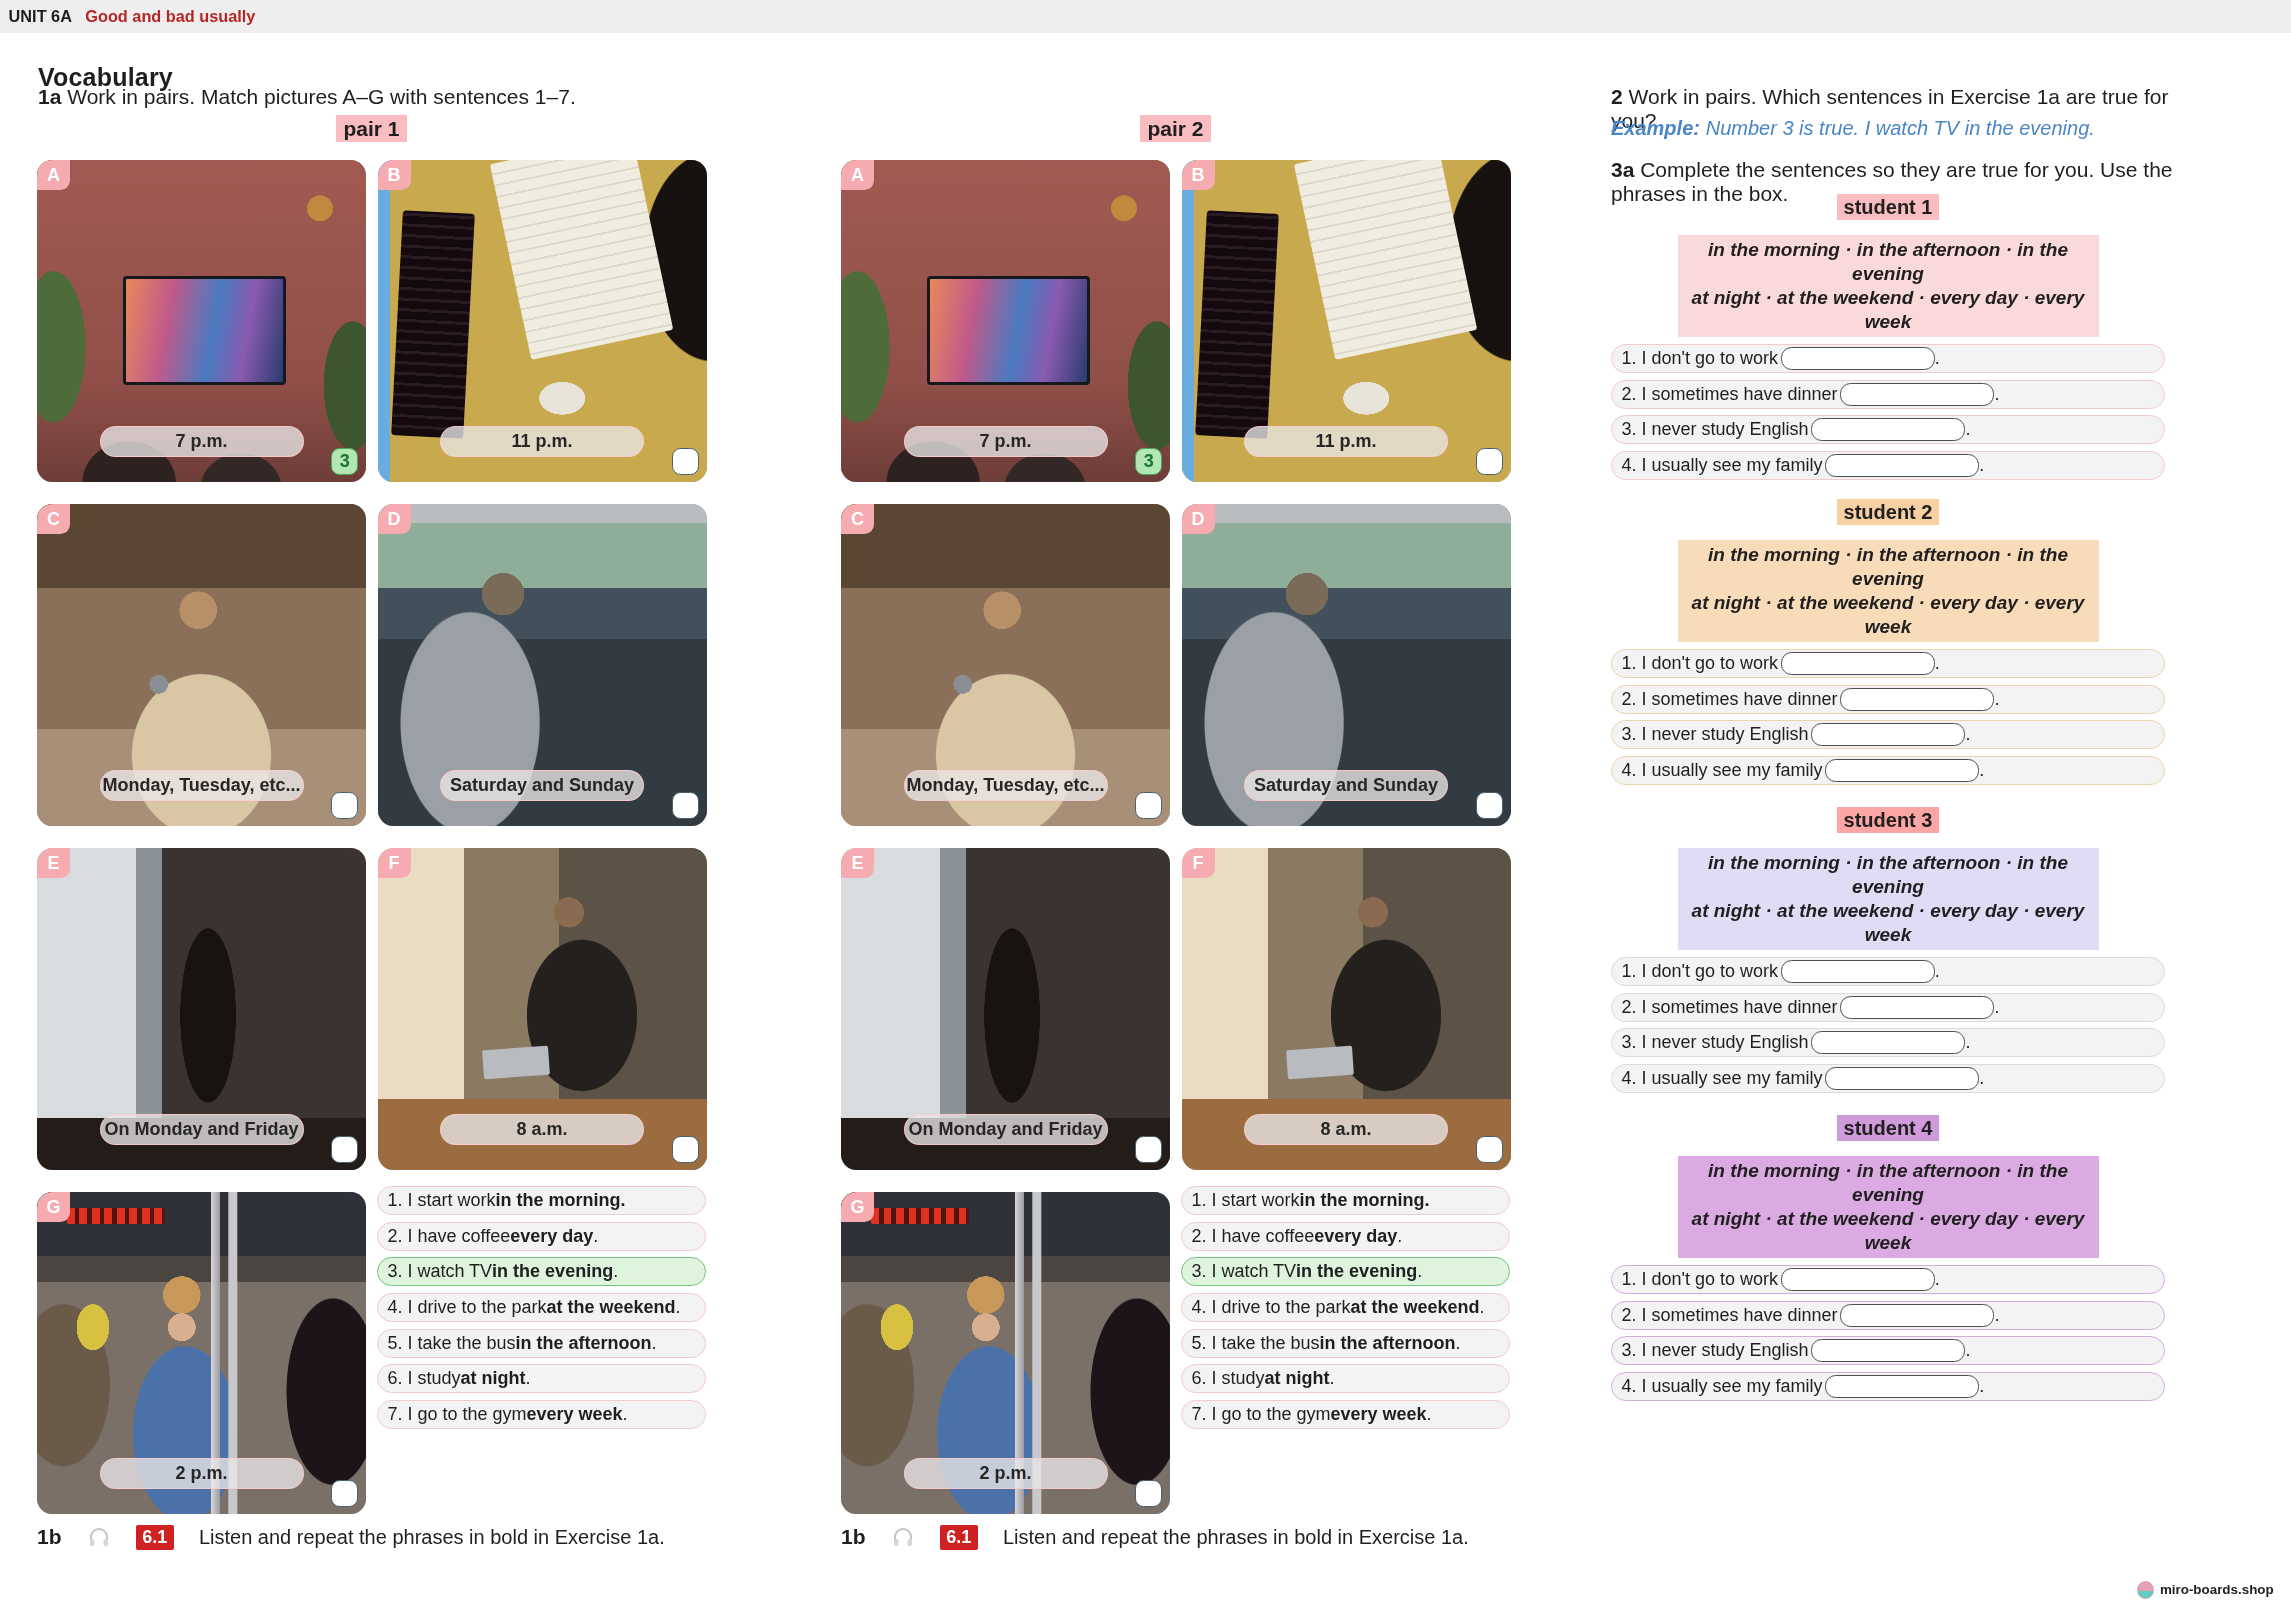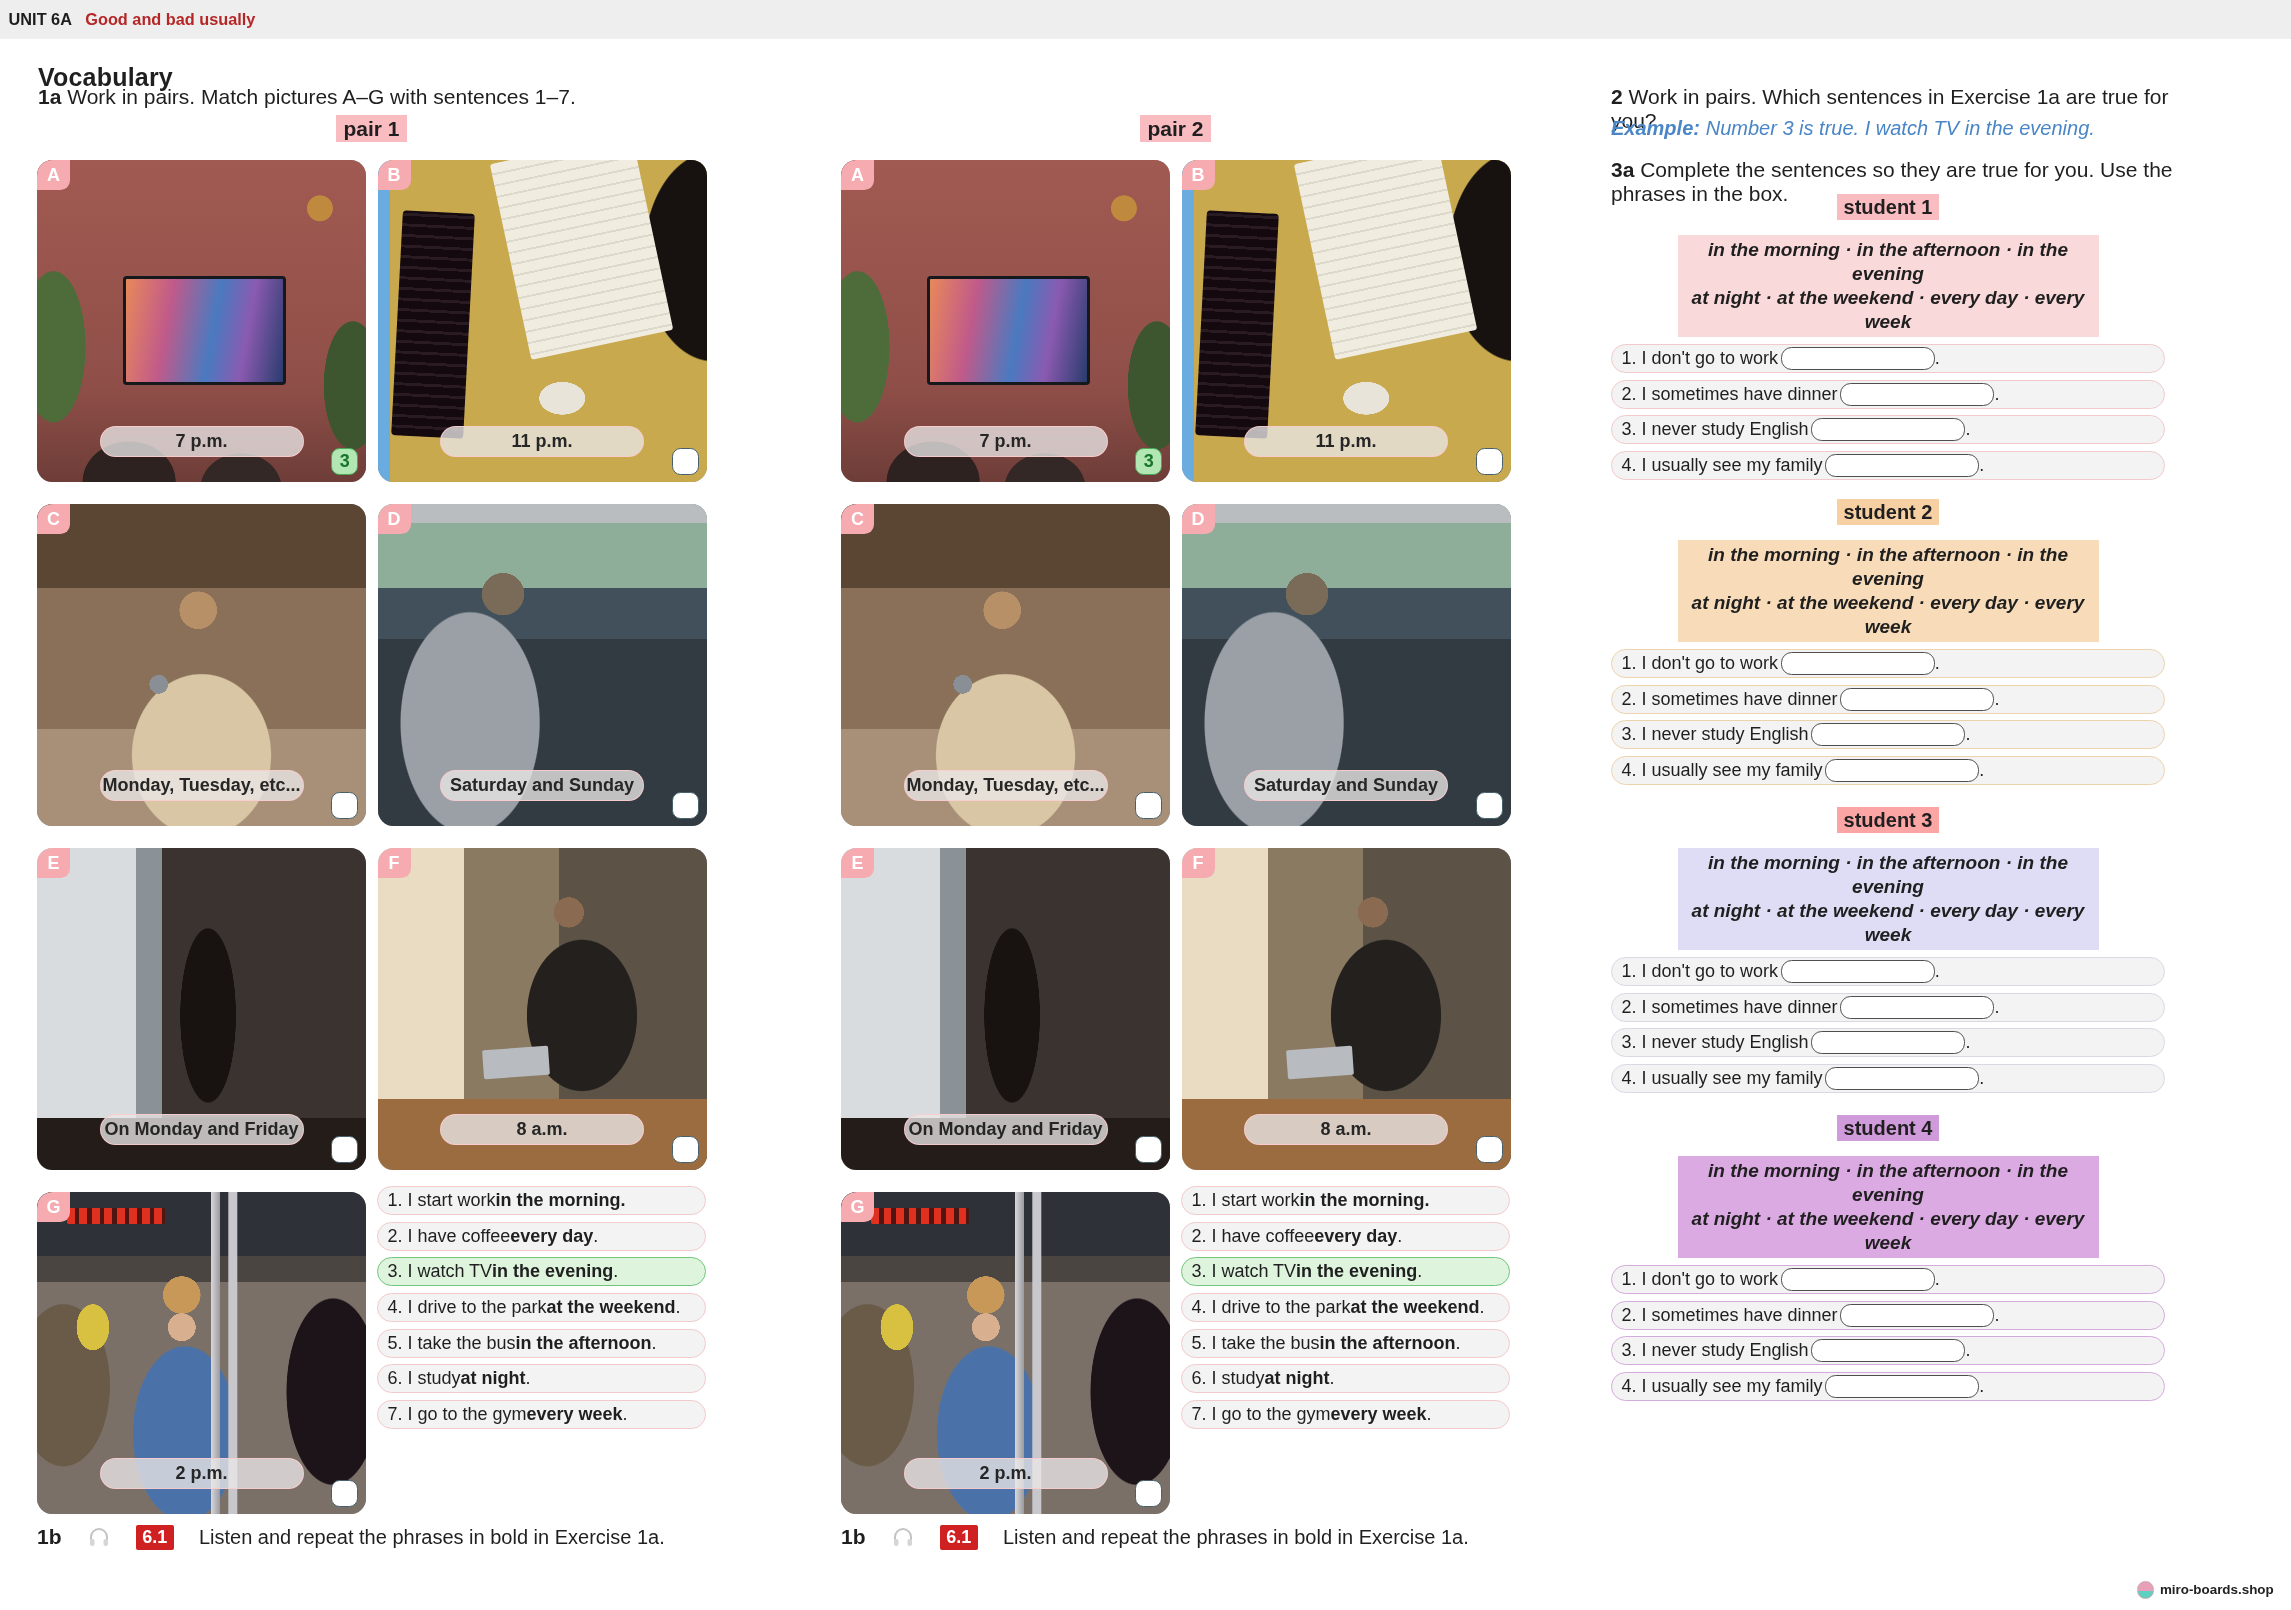--- a/index.html
+++ b/index.html
@@ -1,17 +1,17 @@
 <!DOCTYPE html>
 <html><head>
 <meta charset="utf-8">
 <style>
   html,body{margin:0;padding:0;}
   body{width:2291px;height:1610px;background:#ffffff;font-family:"Liberation Sans",sans-serif;color:#1f1f1f;position:relative;overflow:hidden;}
-  .topbar{position:absolute;left:0;top:0;width:2291px;height:39px;background:#efeeee;display:flex;align-items:center;gap:13.4px;padding-left:8.6px;box-sizing:border-box;}
+  .topbar{position:absolute;left:0;top:0;width:2291px;height:33px;background:#efeeee;display:flex;align-items:center;gap:13.4px;padding-left:8.6px;box-sizing:border-box;}
   .topbar .unit{font-weight:bold;font-size:16.3px;color:#1d1d1d;}
   .topbar .title{font-weight:bold;font-size:16.3px;color:#b52626;}
 
   .vocab-heading{position:absolute;left:38px;top:46px;font-size:25px;font-weight:bold;letter-spacing:0.2px;}
   .instr{font-size:21px;}
   .instr b{font-weight:bold;}
   .ex1a-line{position:absolute;left:38px;top:85px;}
 
   
   .pair-col{position:absolute;top:117px;width:669px;}

